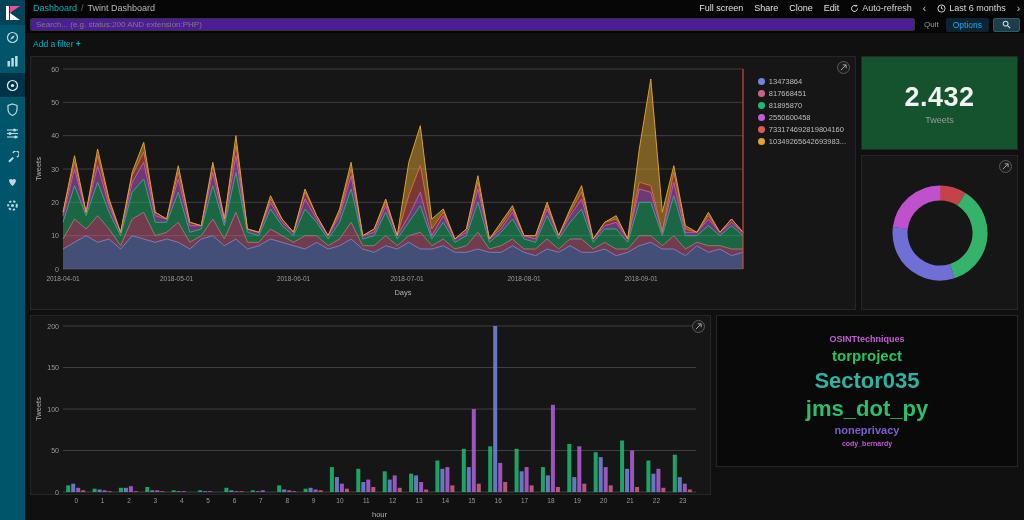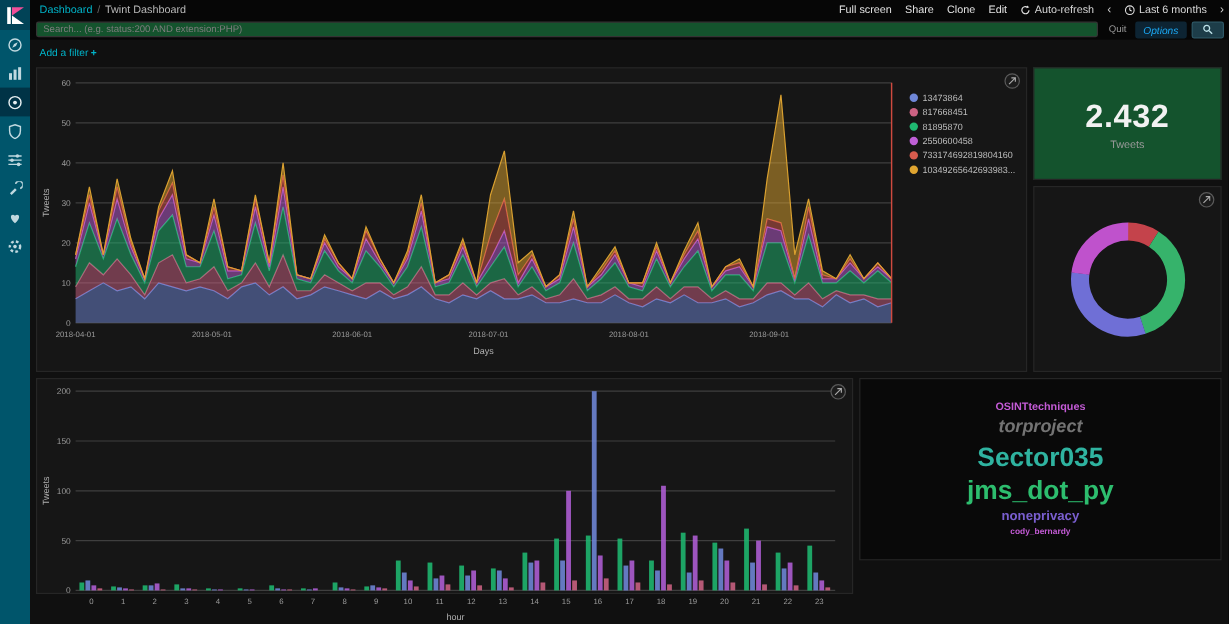--- a/index.html
+++ b/index.html
@@ -22,26 +22,26 @@
   .crumb-sep { color:#666; }
   .crumb-current { color:#b8b8b8;text-align:center; }
   .header-right { margin-left:auto; display:flex; align-items:center; gap:11px; padding-right:4px; }
   .nav-link { color:#e2e2e2; cursor:pointer; white-space:nowrap; }
   .timepicker { display:flex; align-items:center; gap:3px; white-space:nowrap; }
   .chev { color:#cfcfcf; font-size:10px; cursor:pointer; }
 
   
   .search-row { position:absolute; left:25px; top:16px; right:0; height:17px; background:#060606;
                 display:flex; align-items:center; }
-  .search-input { flex:1; margin-left:5px; height:13px; background:#14532d; border:1px solid #343434;
+  .search-input { flex:1; margin-left:5px; height:13px; background:#4c1d95; border:1px solid #343434;
                   color:#9a9a9a; font-size:8px; padding:0 5px; border-radius:2px; outline:none;
                   font-family:"Liberation Sans", sans-serif; }
   .search-input::placeholder { color:#7d7d7d; }
   .quit { font-size:8px; color:#9a9a9a; margin:0 7px 0 9px; cursor:pointer; }
-  .options { font-size:8.5px; color:#1ba9f5; background:#0d2433; padding:2px 7px; border-radius:2px; cursor:pointer;font-style:italic; }
+  .options { font-size:8.5px; color:#1ba9f5; background:#0d2433; padding:2px 7px; border-radius:2px; cursor:pointer; }
   .search-btn { width:27px; height:14px; background:#1d3d49; display:flex; align-items:center; justify-content:center;
                 margin:0 4px; border-radius:2px; border:1px solid #2e5866; cursor:pointer; }
 
   
   .filter-row { position:absolute; left:25px; top:36px; right:0; height:16px;
                 display:flex; align-items:center; padding-left:8px; font-size:8.5px; }
   .add-filter { color:#00b3c8; cursor:pointer; display:flex; gap:2px; }
   .plus { font-weight:bold; }
 
   
@@ -413,21 +413,21 @@
         <text x="623.4375" y="183" text-anchor="middle" font-size="6.5" fill="#9a9a9a">22</text>
         <text x="649.8125" y="183" text-anchor="middle" font-size="6.5" fill="#9a9a9a">23</text>
         <text x="346.5" y="197" text-anchor="middle" font-size="7.5" fill="#b0b0b0">hour</text>
         <text x="8" y="89" text-anchor="middle" font-size="7.5" fill="#b0b0b0" transform="rotate(-90 8 89)">Tweets</text>
       </svg>
   </div>
 
   <div class="panel" id="panel-tags">
     <div id="tag-words">
         <span style="font-size: 9px; color: rgb(196, 91, 214);">OSINTtechniques</span>
-        <span style="font-size: 15px; color: #737373; font-style: italic;">torproject</span>
+        <span style="font-size: 15px; color: #22c55e;">torproject</span>
         <span style="font-size: 22px; color: rgb(47, 179, 160);">Sector035</span>
         <span style="font-size: 22px; color: rgb(45, 189, 110);">jms_dot_py</span>
         <span style="font-size: 11px; color: rgb(122, 95, 208);">noneprivacy</span>
         <span style="font-size: 7px; color: rgb(196, 91, 214);">cody_bernardy</span>
       </div>
   </div>
 
 </div>
 
 </body></html>

